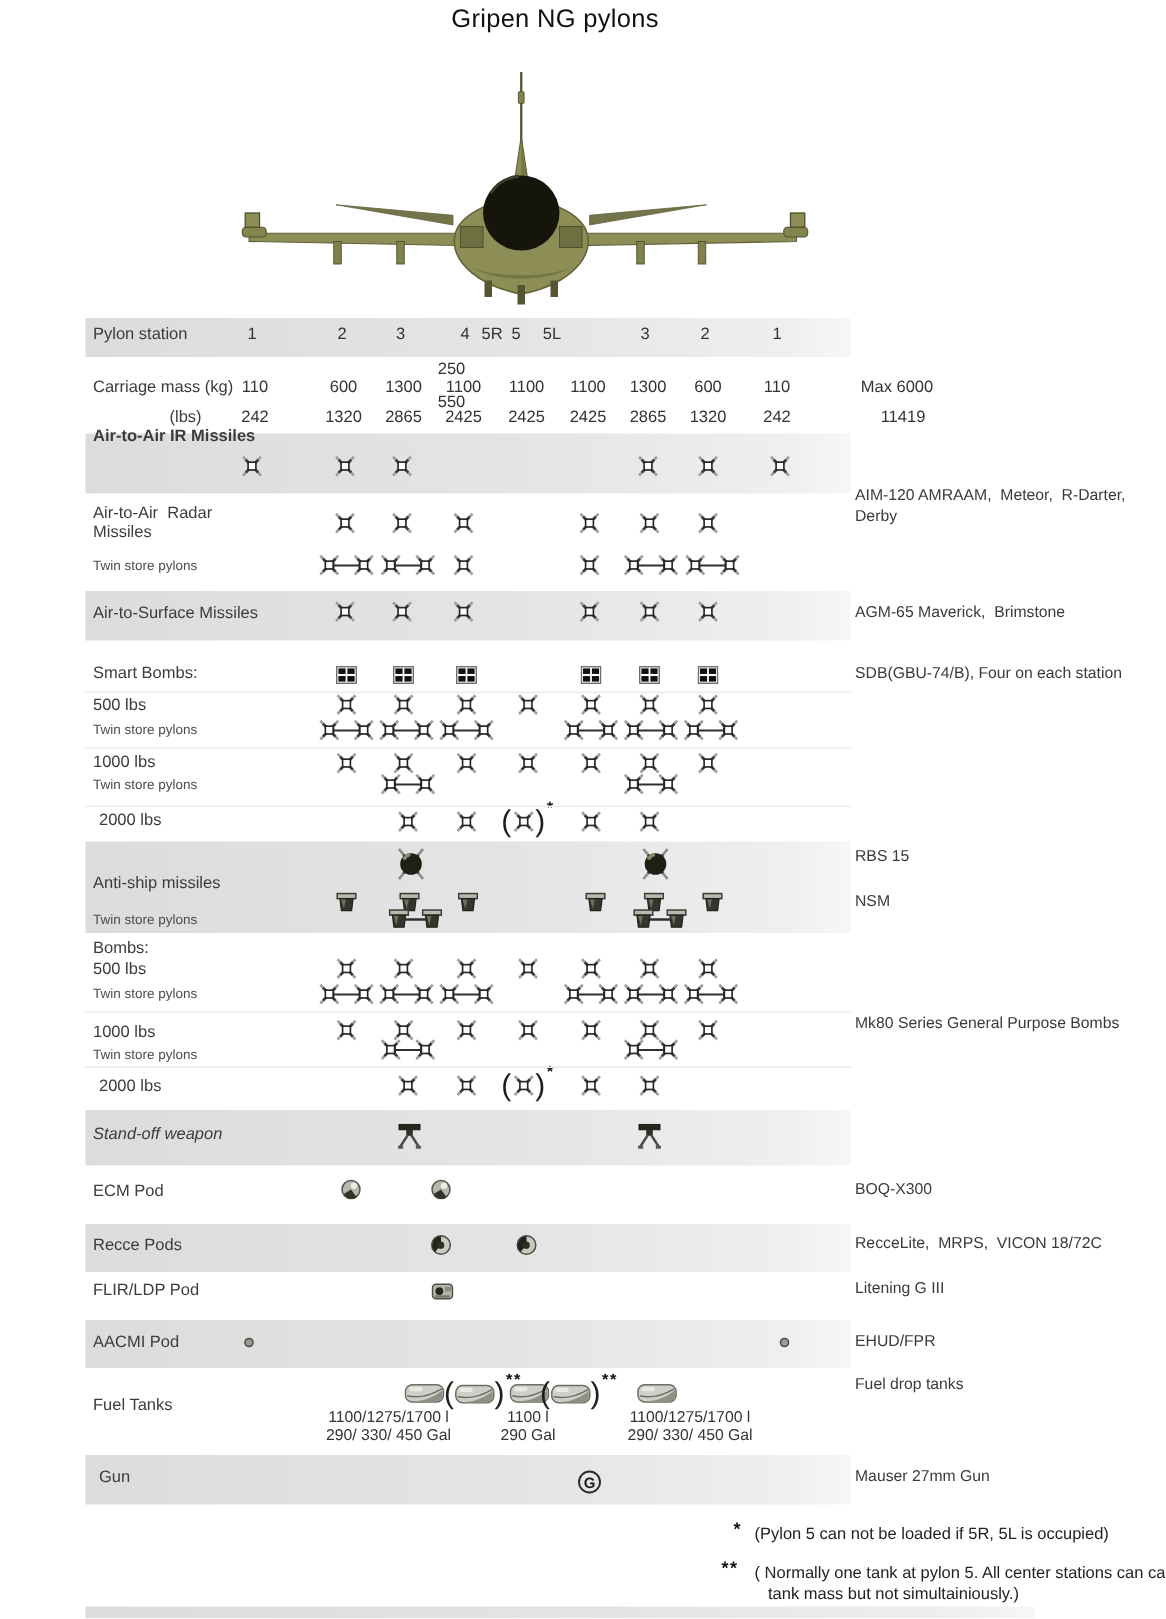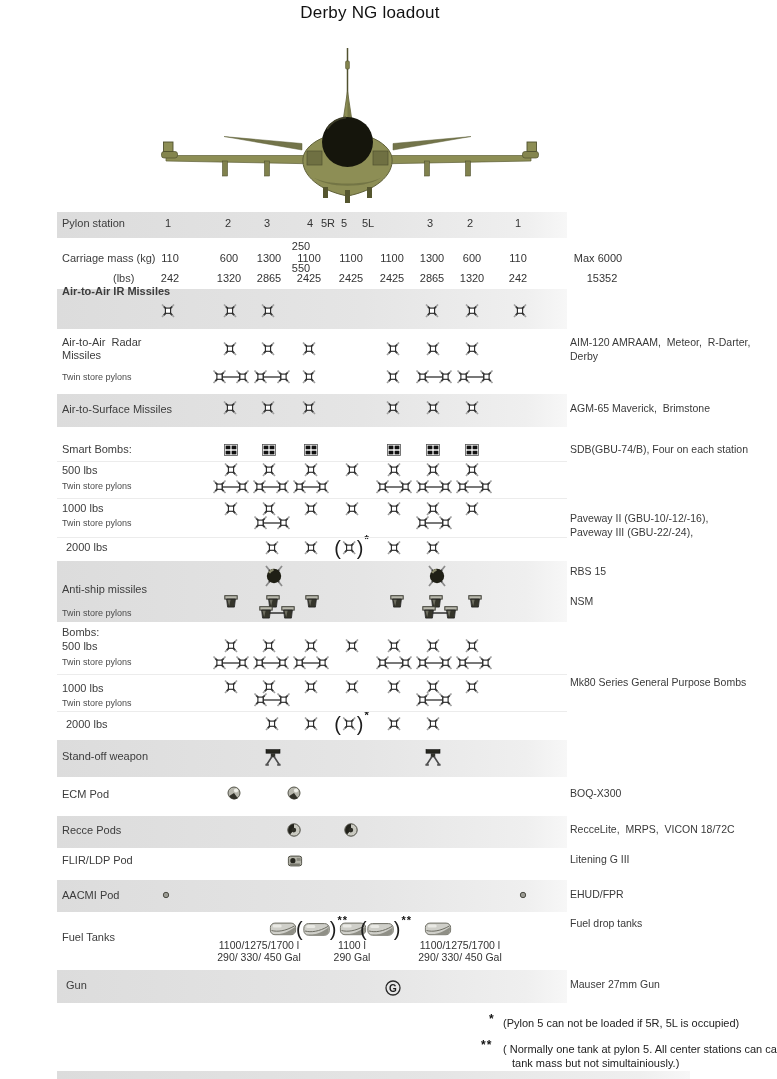--- a/index.html
+++ b/index.html
@@ -43,21 +43,21 @@
     position:absolute; transform:translateX(-50%); text-align:center;
     font-size:10.5px; color:#333; line-height:11.5px; white-space:pre;
   }
   .fsup { position:absolute; font-size:12px; font-weight:bold; color:#111; letter-spacing:1px; }
   .fline { position:absolute; font-size:11px; color:#222; white-space:pre; }
 </style>
 </head>
 <body>
 
 <div id="canvas">
-  <div class="title">Derby NG loadout</div>
+  <div class="title">Gripen NG pylons</div>
 
   <svg class="aircraft" width="420" height="165" viewBox="0 0 420 165">
 
     <line x1="187.5" y1="3" x2="187.5" y2="62" stroke="#50512f" stroke-width="1.5"></line>
     <rect x="185.6" y="16" width="3.8" height="8" rx="1" fill="#84854e" stroke="#50512f" stroke-width="0.6"></rect>
 
     <polygon points="187.5,46 193.5,86 200,112 175,112 181.5,86" fill="#8d8e55" stroke="#5f6038" stroke-width="0.8"></polygon>
     <polygon points="187.5,50 193.5,86 199,111 187.5,111" fill="#777846"></polygon>
 
     <polygon points="142,105 64,91.5 142,98.5" fill="#73744a" stroke="#5f6038" stroke-width="0.5"></polygon>
@@ -119,21 +119,21 @@
     <div class="val" style="left: 170px; top: 272px;">242</div>
     <div class="val" style="left: 229px; top: 272px;">1320</div>
     <div class="val" style="left: 269px; top: 272px;">2865</div>
     <div class="val" style="left: 301px; top: 262px;">550</div>
     <div class="val" style="left: 309px; top: 272px;">2425</div>
     <div class="val" style="left: 351px; top: 272px;">2425</div>
     <div class="val" style="left: 392px; top: 272px;">2425</div>
     <div class="val" style="left: 432px; top: 272px;">2865</div>
     <div class="val" style="left: 472px; top: 272px;">1320</div>
     <div class="val" style="left: 518px; top: 272px;">242</div>
-    <div class="val" style="left: 602px; top: 272px;">15352</div>
+    <div class="val" style="left: 602px; top: 272px;">11419</div>
     <div class="band" style="top: 289px; height: 40px;"></div>
     <div class="lbl" style="left: 62px; top: 285px; font-weight: bold;">Air-to-Air IR Missiles</div>
     <div class="icon" style="left: 168px; top: 311px;">
       <svg width="16" height="16" viewBox="0 0 16 16">
         <g transform="translate(0.5,0.5)">
           <path d="M1.5 1 L13.5 13.5 M13.5 1 L1.5 13.5" stroke="#a0a0a0" stroke-width="1.7" fill="none"></path>
           <path d="M3.3 3 L11.7 11.6 M11.7 3 L3.3 11.6" stroke="#3d3d3d" stroke-width="1.7" fill="none"></path>
           <rect x="4.9" y="4.6" width="5.2" height="5.2" fill="#ffffff" stroke="#262626" stroke-width="1.1"></rect>
         </g>
       </svg>
@@ -319,21 +319,21 @@
           <path d="M3.3 3 L11.7 11.6 M11.7 3 L3.3 11.6" stroke="#3d3d3d" stroke-width="1.7" fill="none"></path>
           <rect x="4.9" y="4.6" width="5.2" height="5.2" fill="#ffffff" stroke="#262626" stroke-width="1.1"></rect>
         </g>
         <g transform="translate(23,0.5)">
           <path d="M1.5 1 L13.5 13.5 M13.5 1 L1.5 13.5" stroke="#a0a0a0" stroke-width="1.7" fill="none"></path>
           <path d="M3.3 3 L11.7 11.6 M11.7 3 L3.3 11.6" stroke="#3d3d3d" stroke-width="1.7" fill="none"></path>
           <rect x="4.9" y="4.6" width="5.2" height="5.2" fill="#ffffff" stroke="#262626" stroke-width="1.1"></rect>
         </g>
       </svg>
     </div>
-    <div class="rnote" style="top: 336px;">AIM-120 AMRAAM,  Meteor,  R-Darter,
+    <div class="rnote" style="top: 324px;">AIM-120 AMRAAM,  Meteor,  R-Darter,
 Derby</div>
     <div class="band" style="top: 394px; height: 33px;"></div>
     <div class="lbl" style="left: 62px; top: 403px;">Air-to-Surface Missiles</div>
     <div class="icon" style="left: 230px; top: 408px;">
       <svg width="16" height="16" viewBox="0 0 16 16">
         <g transform="translate(0.5,0.5)">
           <path d="M1.5 1 L13.5 13.5 M13.5 1 L1.5 13.5" stroke="#a0a0a0" stroke-width="1.7" fill="none"></path>
           <path d="M3.3 3 L11.7 11.6 M11.7 3 L3.3 11.6" stroke="#3d3d3d" stroke-width="1.7" fill="none"></path>
           <rect x="4.9" y="4.6" width="5.2" height="5.2" fill="#ffffff" stroke="#262626" stroke-width="1.1"></rect>
         </g>
@@ -700,22 +700,20 @@
           <path d="M3.3 3 L11.7 11.6 M11.7 3 L3.3 11.6" stroke="#3d3d3d" stroke-width="1.7" fill="none"></path>
           <rect x="4.9" y="4.6" width="5.2" height="5.2" fill="#ffffff" stroke="#262626" stroke-width="1.1"></rect>
         </g>
         <g transform="translate(23,0.5)">
           <path d="M1.5 1 L13.5 13.5 M13.5 1 L1.5 13.5" stroke="#a0a0a0" stroke-width="1.7" fill="none"></path>
           <path d="M3.3 3 L11.7 11.6 M11.7 3 L3.3 11.6" stroke="#3d3d3d" stroke-width="1.7" fill="none"></path>
           <rect x="4.9" y="4.6" width="5.2" height="5.2" fill="#ffffff" stroke="#262626" stroke-width="1.1"></rect>
         </g>
       </svg>
     </div>
-    <div class="rnote" style="top: 512px;">Paveway II (GBU-10/-12/-16),
-Paveway III (GBU-22/-24),</div>
     <div class="lbl" style="left: 66px; top: 541px;">2000 lbs</div>
     <div class="icon" style="left: 272px; top: 548px;">
       <svg width="16" height="16" viewBox="0 0 16 16">
         <g transform="translate(0.5,0.5)">
           <path d="M1.5 1 L13.5 13.5 M13.5 1 L1.5 13.5" stroke="#a0a0a0" stroke-width="1.7" fill="none"></path>
           <path d="M3.3 3 L11.7 11.6 M11.7 3 L3.3 11.6" stroke="#3d3d3d" stroke-width="1.7" fill="none"></path>
           <rect x="4.9" y="4.6" width="5.2" height="5.2" fill="#ffffff" stroke="#262626" stroke-width="1.1"></rect>
         </g>
       </svg>
     </div>
@@ -1174,21 +1172,21 @@
     <div class="icon" style="left: 433px; top: 724px;">
       <svg width="16" height="16" viewBox="0 0 16 16">
         <g transform="translate(0.5,0.5)">
           <path d="M1.5 1 L13.5 13.5 M13.5 1 L1.5 13.5" stroke="#a0a0a0" stroke-width="1.7" fill="none"></path>
           <path d="M3.3 3 L11.7 11.6 M11.7 3 L3.3 11.6" stroke="#3d3d3d" stroke-width="1.7" fill="none"></path>
           <rect x="4.9" y="4.6" width="5.2" height="5.2" fill="#ffffff" stroke="#262626" stroke-width="1.1"></rect>
         </g>
       </svg>
     </div>
     <div class="band" style="top: 740px; height: 37px;"></div>
-    <div class="lbl" style="left: 62px; top: 750px;">Stand-off weapon</div>
+    <div class="lbl" style="left: 62px; top: 750px; font-style: italic;">Stand-off weapon</div>
     <div class="icon" style="left: 273px; top: 757px;">
       <svg width="18" height="20" viewBox="0 0 18 20">
         <rect x="2" y="2.6" width="14" height="3.6" fill="#26261e" stroke="#111111" stroke-width="0.6"></rect>
         <rect x="6.8" y="6.2" width="4.4" height="4" fill="#30302a"></rect>
         <path d="M8 9.5 L2.8 17.5 M10 9.5 L15.2 17.5" stroke="#4a4a4a" stroke-width="1.6" fill="none"></path>
         <rect x="1.4" y="16.8" width="3.4" height="2" fill="#555555"></rect>
         <rect x="13.2" y="16.8" width="3.4" height="2" fill="#555555"></rect>
       </svg>
     </div>
     <div class="icon" style="left: 433px; top: 757px;">

